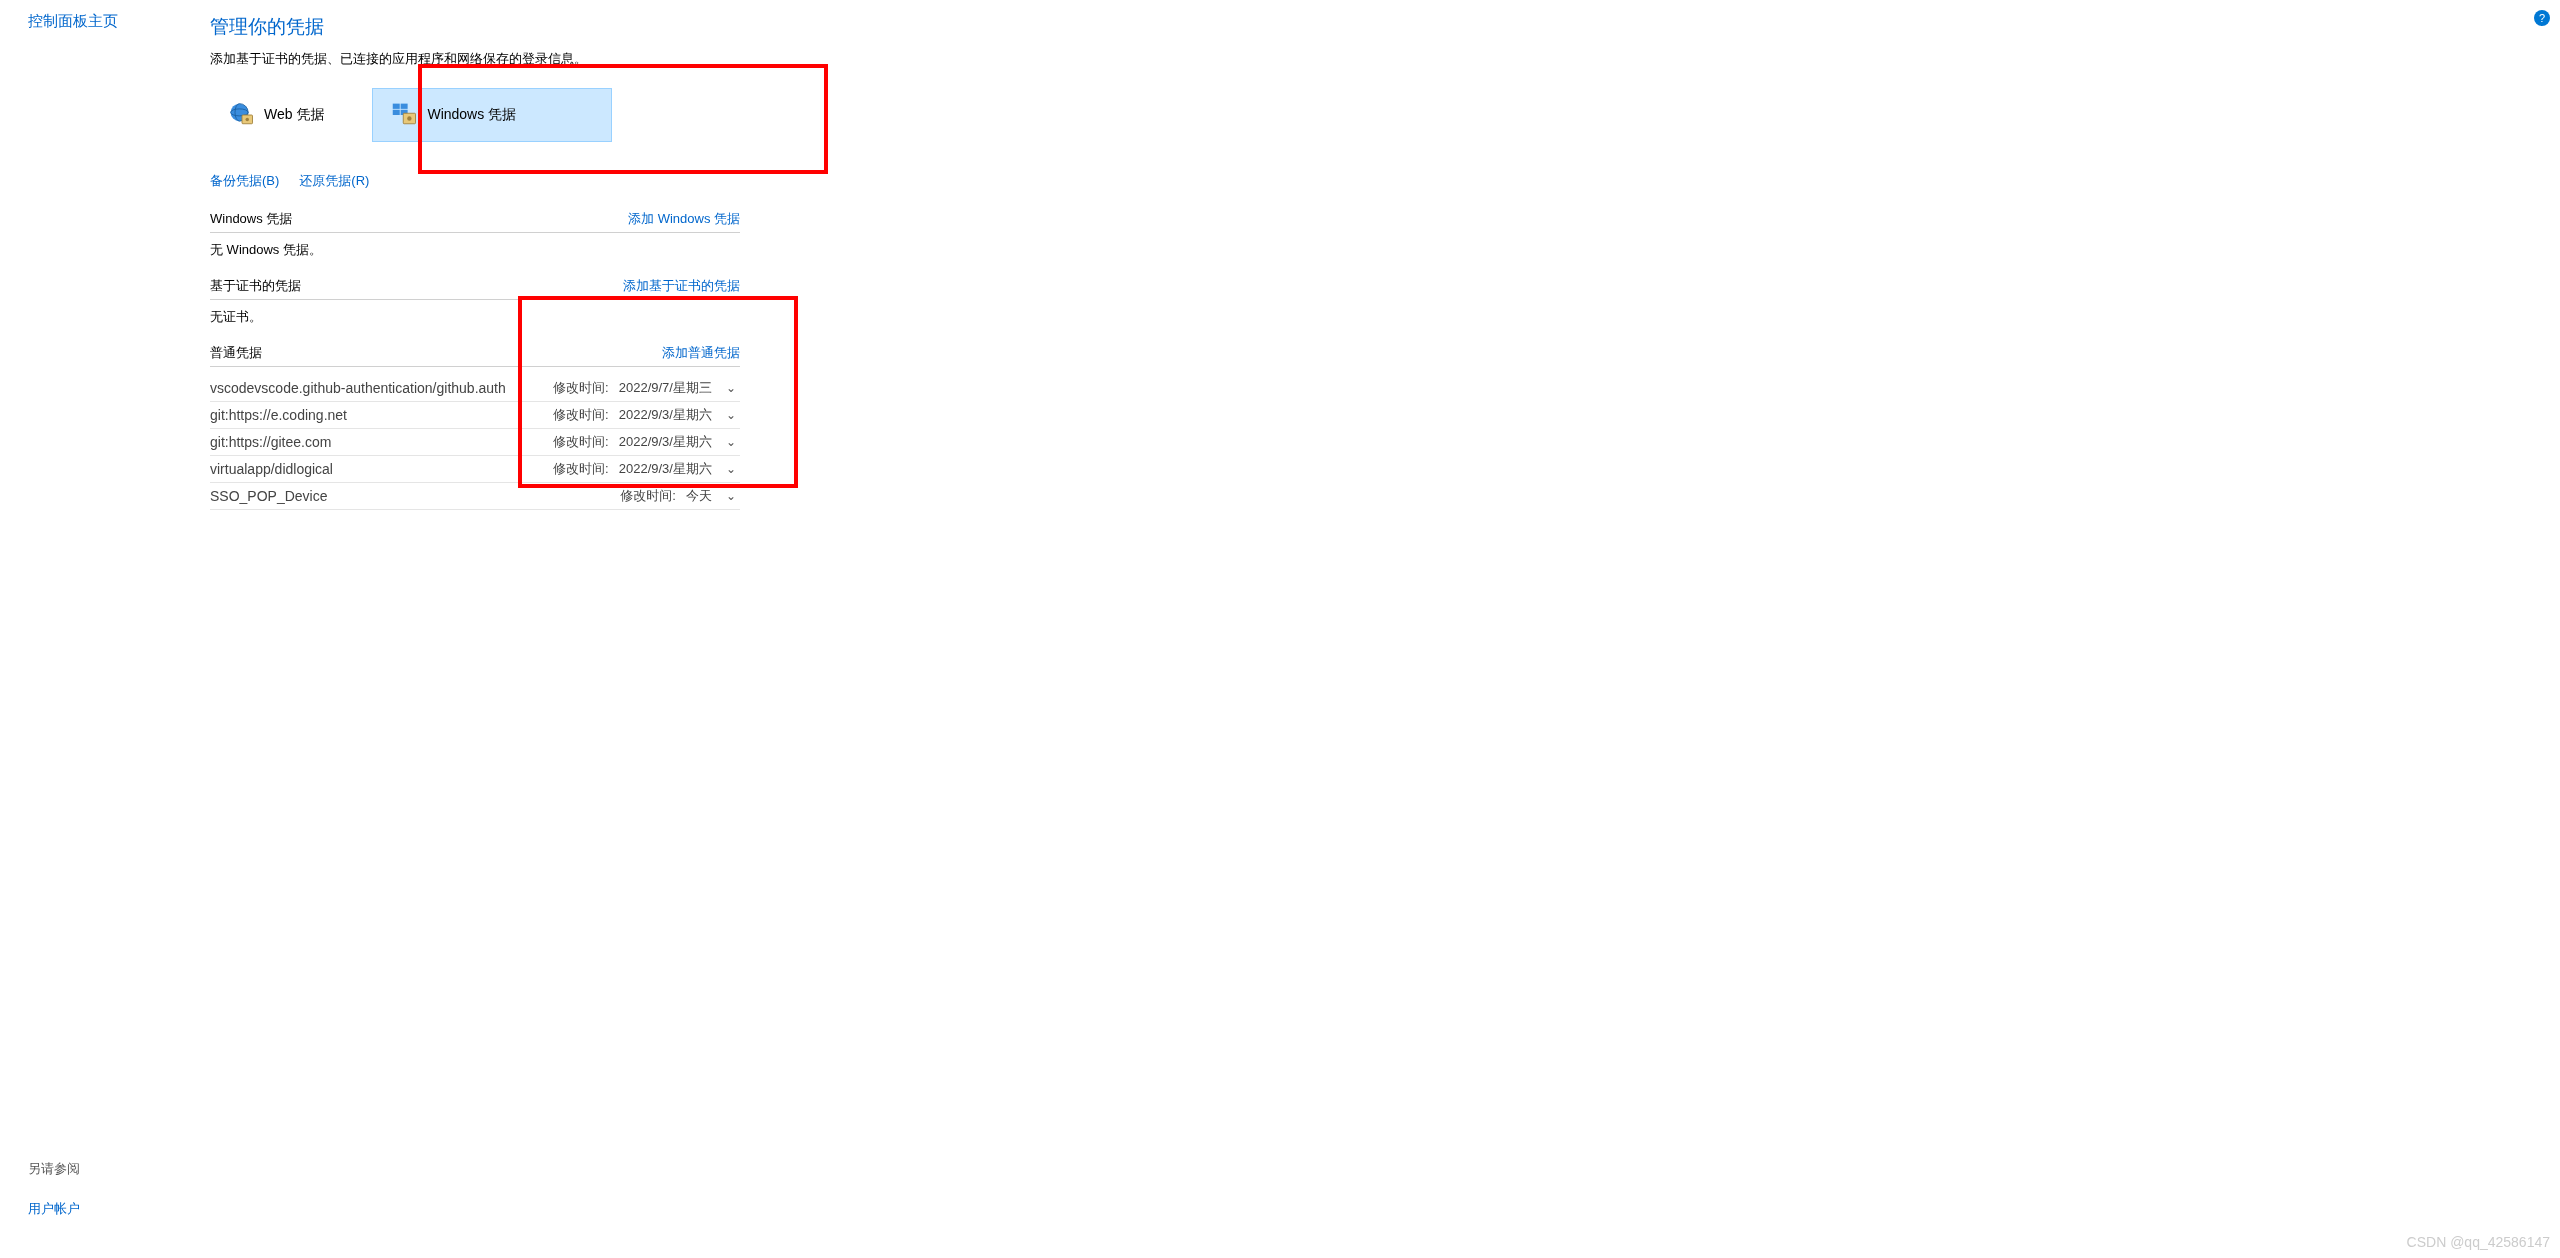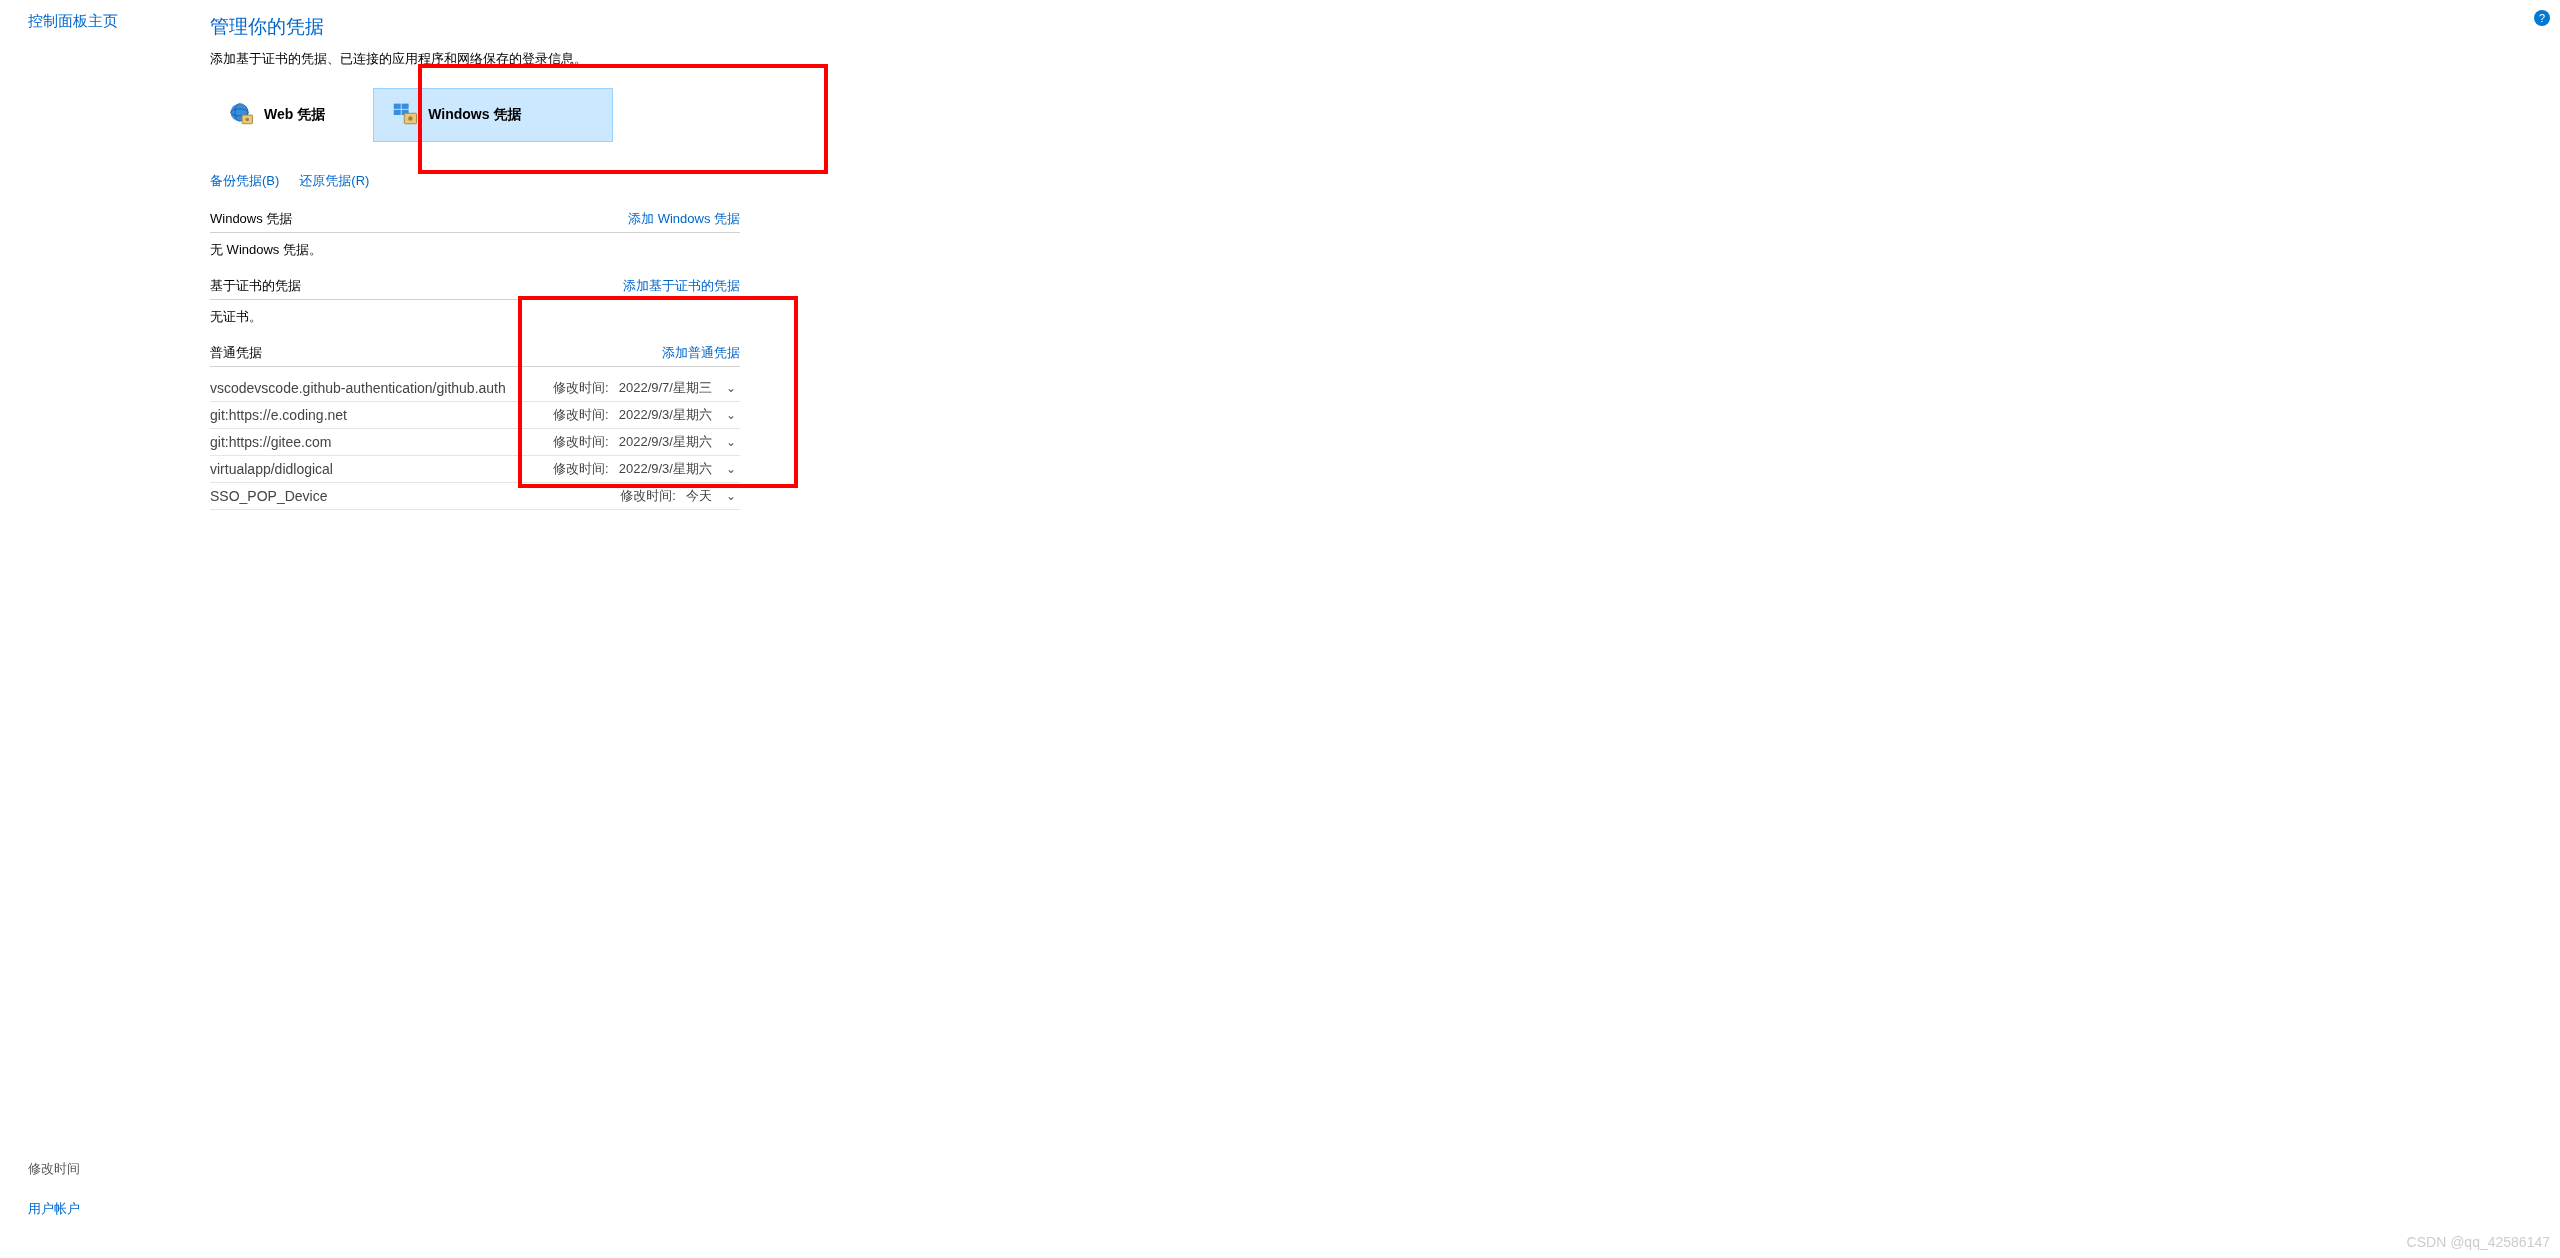--- a/index.html
+++ b/index.html
@@ -73,21 +73,21 @@
     .cred-tab.selected {
       background: #cce8ff;
       border: 1px solid #99d1ff;
     }
     .cred-tab .icon {
       width: 28px;
       height: 28px;
       display: inline-block;
     }
     .cred-tab .label {
-      font-weight: bold;
+      font-weight: normal;
       font-size: 14px;
       color: #000;
     }
     .backup-row {
       margin-bottom: 20px;
       display: flex;
       gap: 20px;
     }
     .backup-row a {
       color: #0066cc;
@@ -191,21 +191,21 @@
     }
   </style>
 </head>
 <body>
 
 <div class="sidebar">
   <a class="sidebar-link">控制面板主页</a>
 </div>
 
 <div class="sidebar-bottom">
-  <div class="heading">修改时间</div>
+  <div class="heading">另请参阅</div>
   <a class="user-account">用户帐户</a>
 </div>
 
 <div class="main">
   <div class="page-title">管理你的凭据</div>
   <div class="page-desc">添加基于证书的凭据、已连接的应用程序和网络保存的登录信息。</div>
 
   <div class="cred-tabs">
     <div class="cred-tab">
       <span class="icon globe-icon">

